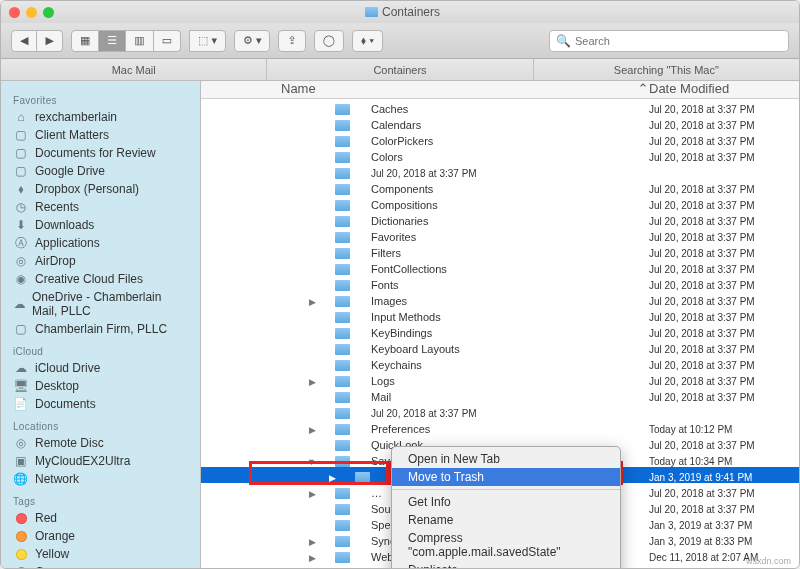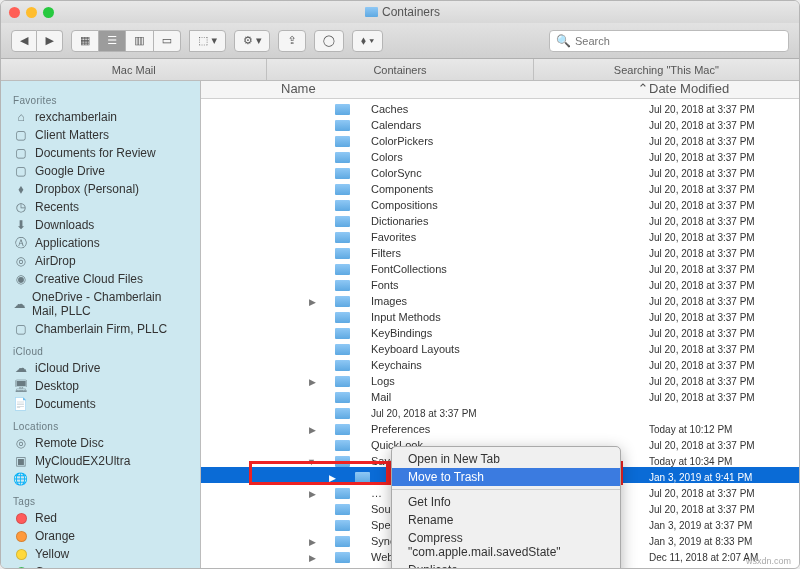--- a/index.html
+++ b/index.html
@@ -230,21 +230,20 @@
           <div class="indent1"></div>
           <div class="indent2" style="width: 60px;"></div>
           <div class="ficon"></div>
           <div class="name">Colors</div>
           <div class="date">Jul 20, 2018 at 3:37 PM</div>
         </div>
         <div class="row">
           <div class="indent1"></div>
           <div class="indent2" style="width: 60px;"></div>
           <div class="ficon"></div>
-          <div class="name">ColorSync</div>
           <div class="date">Jul 20, 2018 at 3:37 PM</div>
         </div>
         <div class="row">
           <div class="indent1"></div>
           <div class="indent2" style="width: 60px;"></div>
           <div class="ficon"></div>
           <div class="name">Components</div>
           <div class="date">Jul 20, 2018 at 3:37 PM</div>
         </div>
         <div class="row">

